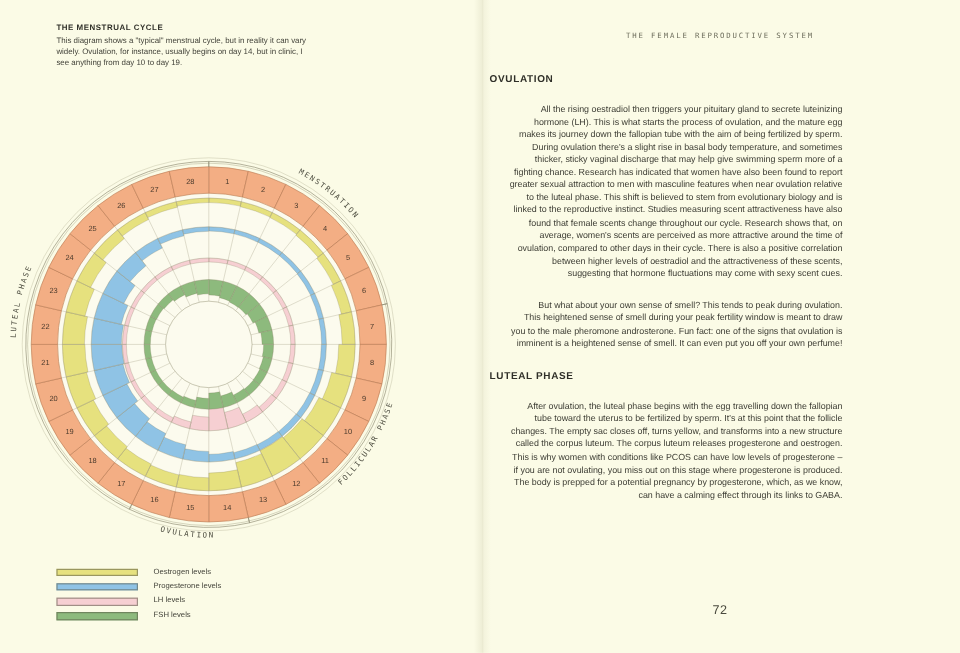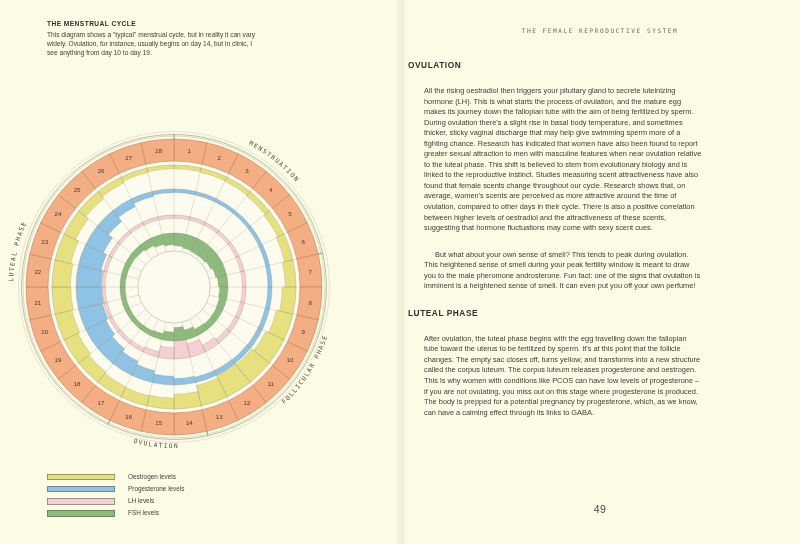--- a/index.html
+++ b/index.html
@@ -52,21 +52,21 @@
   }
 
   .col{position:absolute;left:8px;top:60px;width:310px;}
   .col h2{
     font-size:8.3px;font-weight:bold;letter-spacing:.55px;
     margin:0 0 4px 0;text-transform:uppercase;color:#2f2f28;
   }
   .col h2.second{margin-top:11px;}
   .col p{
     font-size:7.4px;line-height:10.55px;margin:16px;color:#3d3d34;
-    text-align:left;
+    text-align:right;
   }
   .col p.indent{text-indent:11px;}
 
   .folio{
     position:absolute;left:0;top:503px;width:400px;text-align:center;
     font-size:10.5px;color:#4a4a3e;letter-spacing:.5px;
   }
 
   
   .daynum{font-family:"Liberation Sans",sans-serif;font-size:6.2px;fill:#4a3a2c;}
@@ -358,17 +358,17 @@
     <div class="running-head">THE FEMALE REPRODUCTIVE SYSTEM</div>
 
     <div class="col" id="body-col">
         <h2>OVULATION</h2>
         <p>All the rising oestradiol then triggers your pituitary gland to secrete luteinizing hormone (LH). This is what starts the process of ovulation, and the mature egg makes its journey down the fallopian tube with the aim of being fertilized by sperm. During ovulation there's a slight rise in basal body temperature, and sometimes thicker, sticky vaginal discharge that may help give swimming sperm more of a fighting chance. Research has indicated that women have also been found to report greater sexual attraction to men with masculine features when near ovulation relative to the luteal phase. This shift is believed to stem from evolutionary biology and is linked to the reproductive instinct. Studies measuring scent attractiveness have also found that female scents change throughout our cycle. Research shows that, on average, women's scents are perceived as more attractive around the time of ovulation, compared to other days in their cycle. There is also a positive correlation between higher levels of oestradiol and the attractiveness of these scents, suggesting that hormone fluctuations may come with sexy scent cues.</p>
         <p class="indent">But what about your own sense of smell? This tends to peak during ovulation. This heightened sense of smell during your peak fertility window is meant to draw you to the male pheromone androsterone. Fun fact: one of the signs that ovulation is imminent is a heightened sense of smell. It can even put you off your own perfume!</p>
         <h2 class="second">LUTEAL PHASE</h2>
         <p>After ovulation, the luteal phase begins with the egg travelling down the fallopian tube toward the uterus to be fertilized by sperm. It's at this point that the follicle changes. The empty sac closes off, turns yellow, and transforms into a new structure called the corpus luteum. The corpus luteum releases progesterone and oestrogen. This is why women with conditions like PCOS can have low levels of progesterone – if you are not ovulating, you miss out on this stage where progesterone is produced. The body is prepped for a potential pregnancy by progesterone, which, as we know, can have a calming effect through its links to GABA.</p>
       </div>
 
-    <div class="folio">49</div>
+    <div class="folio">72</div>
   </div>
 
   <div class="gutter"></div>
 </div>
 
 </body></html>

